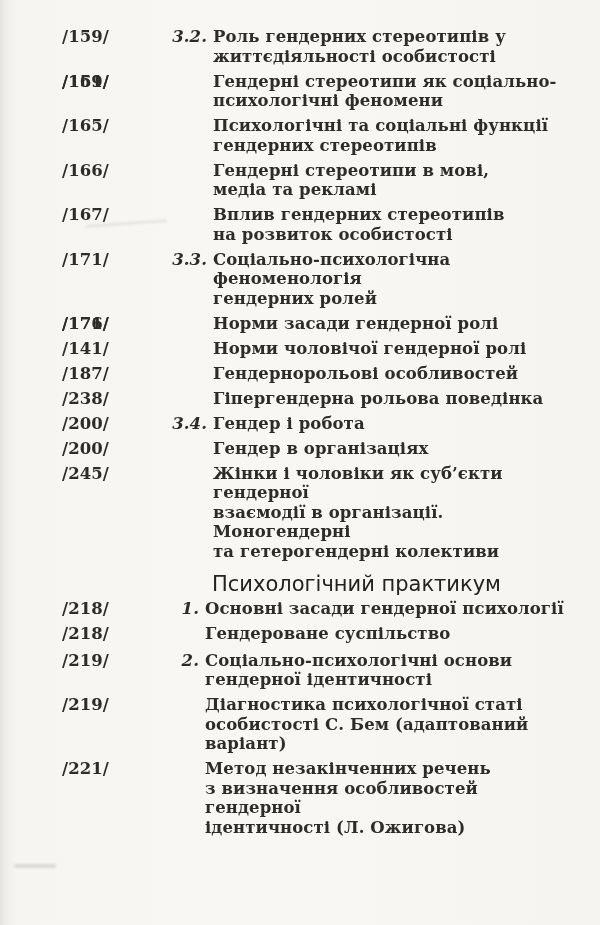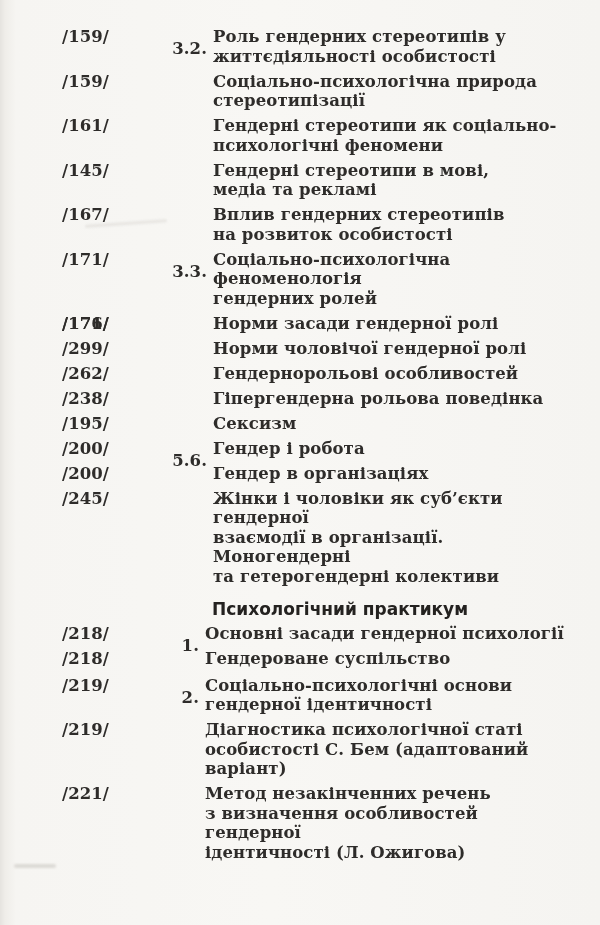--- a/index.html
+++ b/index.html
@@ -45,29 +45,30 @@
     left: 0;
     top: 0;
     white-space: nowrap;
   }
   .body {
     position: relative;
   }
   .num {
     position: absolute;
     right: 100%;
-    top: 12px;
+    top: 0;
     padding-right: 6px;
     white-space: nowrap;
+    font-style: italic;
   }
   .practicum-heading {
     margin: 13px 0 5px 150px;
     font-family: "DejaVu Sans", sans-serif;
-    font-weight: bold;
-    font-size: 17px;
+    font-weight: normal;
+    font-size: 21px;
     line-height: 20px;
     color: #242220;
   }
   .scan-streak-1 {
     position: absolute;
     left: 85px;
     top: 222px;
     width: 82px;
     height: 3px;
     background: rgba(120, 115, 105, 0.13);
@@ -94,64 +95,63 @@
   <div class="scan-streak-2"></div>
 
   <div class="toc">
     <div id="section-main">
         <div class="entry">
           <span class="pagenum">/159/</span>
           <div class="body"><span class="num">3.2.</span>Роль гендерних стереотипів у<br>життєдіяльності особистості</div>
         </div>
         <div class="entry">
           <span class="pagenum">/159/</span>
-          <div class="body">Соціально-психологічна природа<br>стереотипізації</div>
         </div>
         <div class="entry">
           <span class="pagenum">/161/</span>
           <div class="body">Гендерні стереотипи як соціально-<br>психологічні феномени</div>
         </div>
         <div class="entry">
-          <span class="pagenum">/145/</span>
+          <span class="pagenum">/165/</span>
+          <div class="body">Психологічні та соціальні функції<br>гендерних стереотипів</div>
+        </div>
+        <div class="entry">
+          <span class="pagenum">/166/</span>
           <div class="body">Гендерні стереотипи в мові,<br>медіа та рекламі</div>
         </div>
         <div class="entry">
           <span class="pagenum">/167/</span>
           <div class="body">Вплив гендерних стереотипів<br>на розвиток особистості</div>
         </div>
         <div class="entry">
           <span class="pagenum">/171/</span>
           <div class="body"><span class="num">3.3.</span>Соціально-психологічна феноменологія<br>гендерних ролей</div>
         </div>
         <div class="entry">
           <span class="pagenum">/171/</span>
         </div>
         <div class="entry">
           <span class="pagenum">/176/</span>
           <div class="body">Норми засади гендерної ролі</div>
         </div>
         <div class="entry">
-          <span class="pagenum">/299/</span>
+          <span class="pagenum">/141/</span>
           <div class="body">Норми чоловічої гендерної ролі</div>
         </div>
         <div class="entry">
-          <span class="pagenum">/262/</span>
+          <span class="pagenum">/187/</span>
           <div class="body">Гендернорольові особливостей</div>
         </div>
         <div class="entry">
           <span class="pagenum">/238/</span>
           <div class="body">Гіпергендерна рольова поведінка</div>
         </div>
         <div class="entry">
-          <span class="pagenum">/195/</span>
-          <div class="body">Сексизм</div>
-        </div>
-        <div class="entry">
           <span class="pagenum">/200/</span>
-          <div class="body"><span class="num">5.6.</span>Гендер і робота</div>
+          <div class="body"><span class="num">3.4.</span>Гендер і робота</div>
         </div>
         <div class="entry">
           <span class="pagenum">/200/</span>
           <div class="body">Гендер в організаціях</div>
         </div>
         <div class="entry">
           <span class="pagenum">/245/</span>
           <div class="body">Жінки і чоловіки як суб’єкти гендерної<br>взаємодії в організації. Моногендерні<br>та гетерогендерні колективи</div>
         </div>
       </div>

